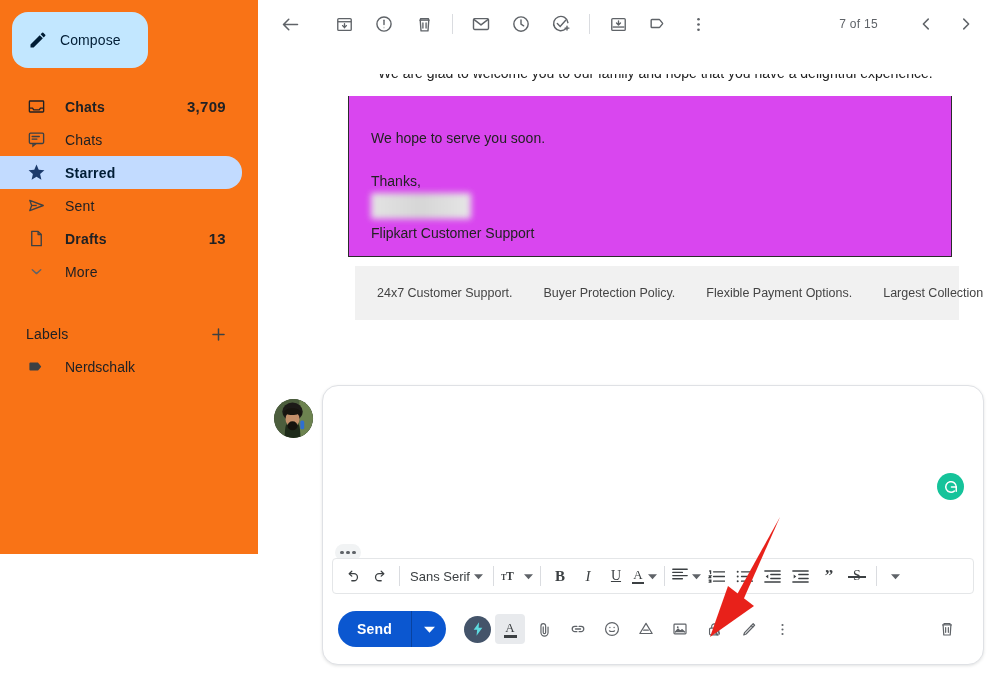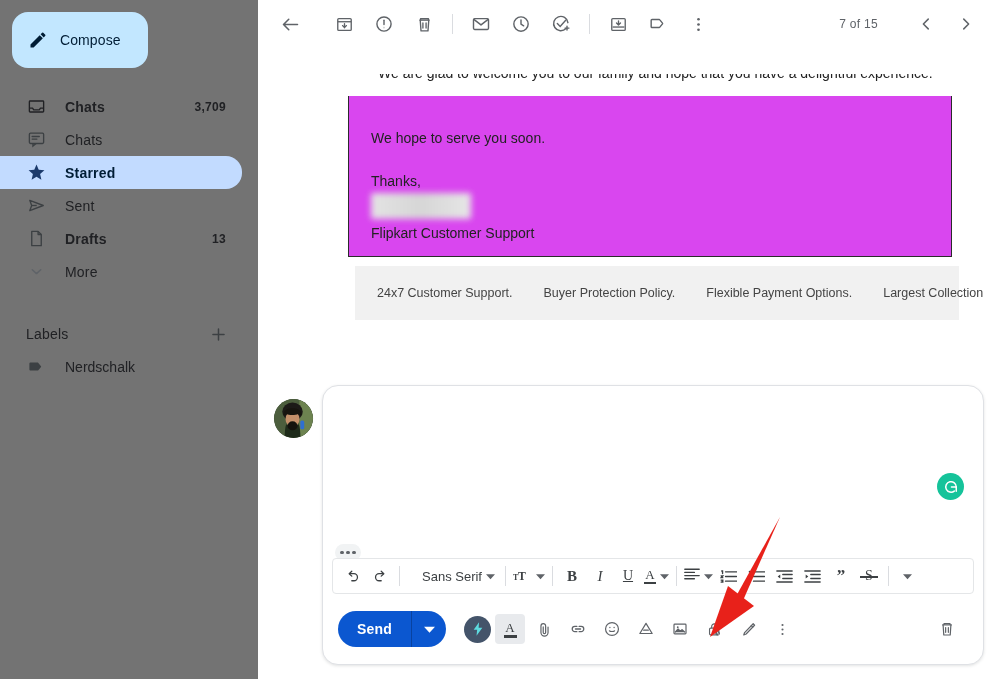--- a/index.html
+++ b/index.html
@@ -13,22 +13,22 @@
   #app {
     position: relative;
     width: 1000px; height: 679px;
     display: flex;
     background: #ffffff;
   }
 
   
   #sidebar {
     width: 258px;
-    height: 679px;
-    background: #737373;
+    height: 554px;
+    background: #f97316;
     flex: 0 0 258px;
     padding-top: 12px;
     position: relative;
   }
   .compose-btn {
     margin: 0 0 0 12px;
     width: 136px;
     height: 56px;
     border-radius: 16px;
     background: #c2e7ff;
@@ -53,21 +53,21 @@
     padding-right: 16px;
     border-top-right-radius: 16px;
     border-bottom-right-radius: 16px;
     margin-right: 16px;
     cursor: pointer;
     gap: 19px;
     font-size: 14px;
     color: #202124;
   }
   .nav-item .nlabel { flex: 1; letter-spacing: .2px; }
-  .nav-item .ncount { font-size: 12px; color: #202124; letter-spacing: .3px;}
+  .nav-item .ncount { font-size: 15px; color: #202124; letter-spacing: .3px;}
   .nav-item.bold .nlabel, .nav-item.bold .ncount { font-weight: bold; }
   .nav-item.active { background: #c2dbff; }
   .nav-item.active .nlabel { font-weight: bold; color: #001d35; }
   .nav-icon { width: 20px; height: 20px; display: flex; align-items: center; justify-content: center; }
 
   .labels-head {
     margin-top: 30px;
     height: 32px;
     display: flex;
     align-items: center;
@@ -270,21 +270,21 @@
   .fb {
     height: 28px;
     min-width: 28px;
     border-radius: 4px;
     display: flex; align-items: center; justify-content: center;
     cursor: pointer;
     color: #3c4043;
     padding: 0 2px;
   }
   .fb-sep { width: 1px; height: 20px; background: #dadce0; margin: 0 5px; }
-  .font-sel { display:flex; align-items:center; gap:4px; padding: 0 5px; margin-left: 12px; }
+  .font-sel { display:flex; align-items:center; gap:4px; padding: 0 5px; }
   .font-sel .fname { font-size: 13px; color: #3c4043; white-space: nowrap; }
 
   .actions-bar {
     position: absolute;
     left: 9px;
     right: 9px;
     top: 219px;
     height: 48px;
     display: flex;
     align-items: center;

